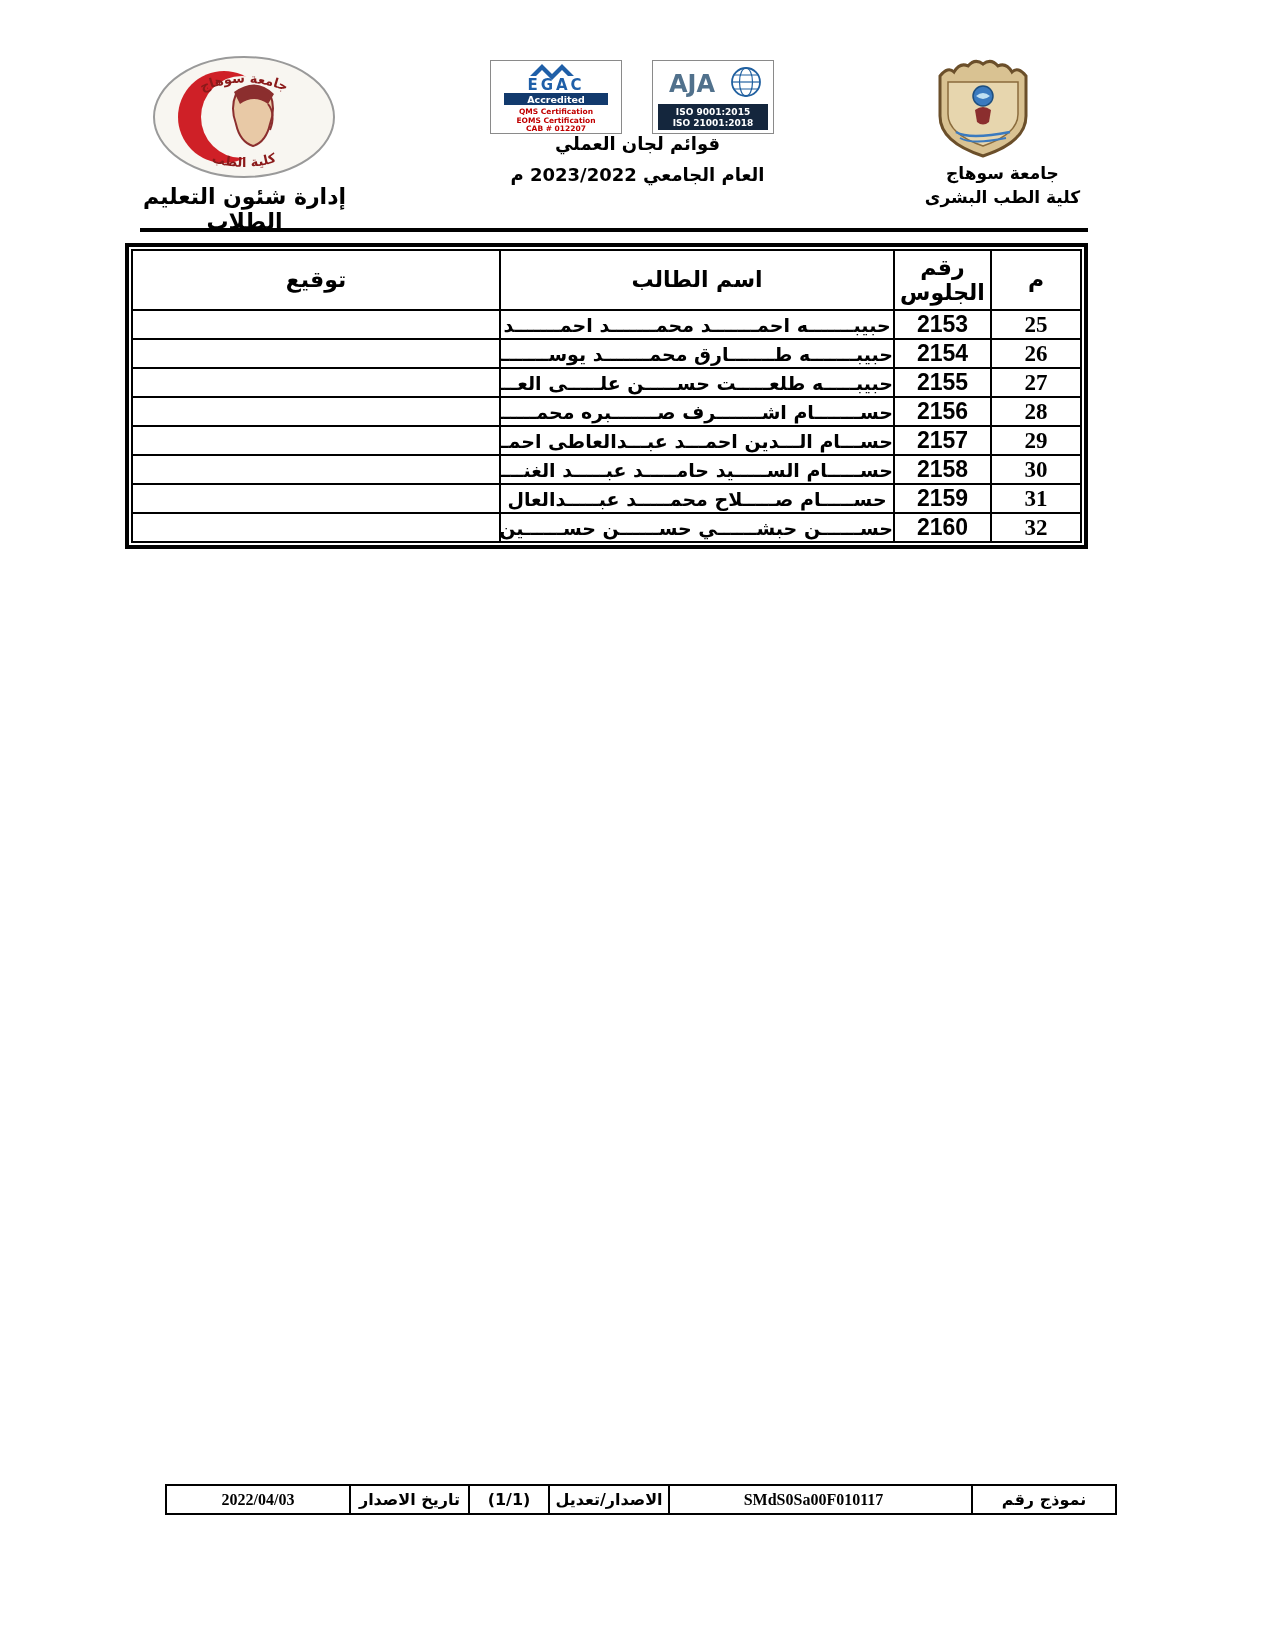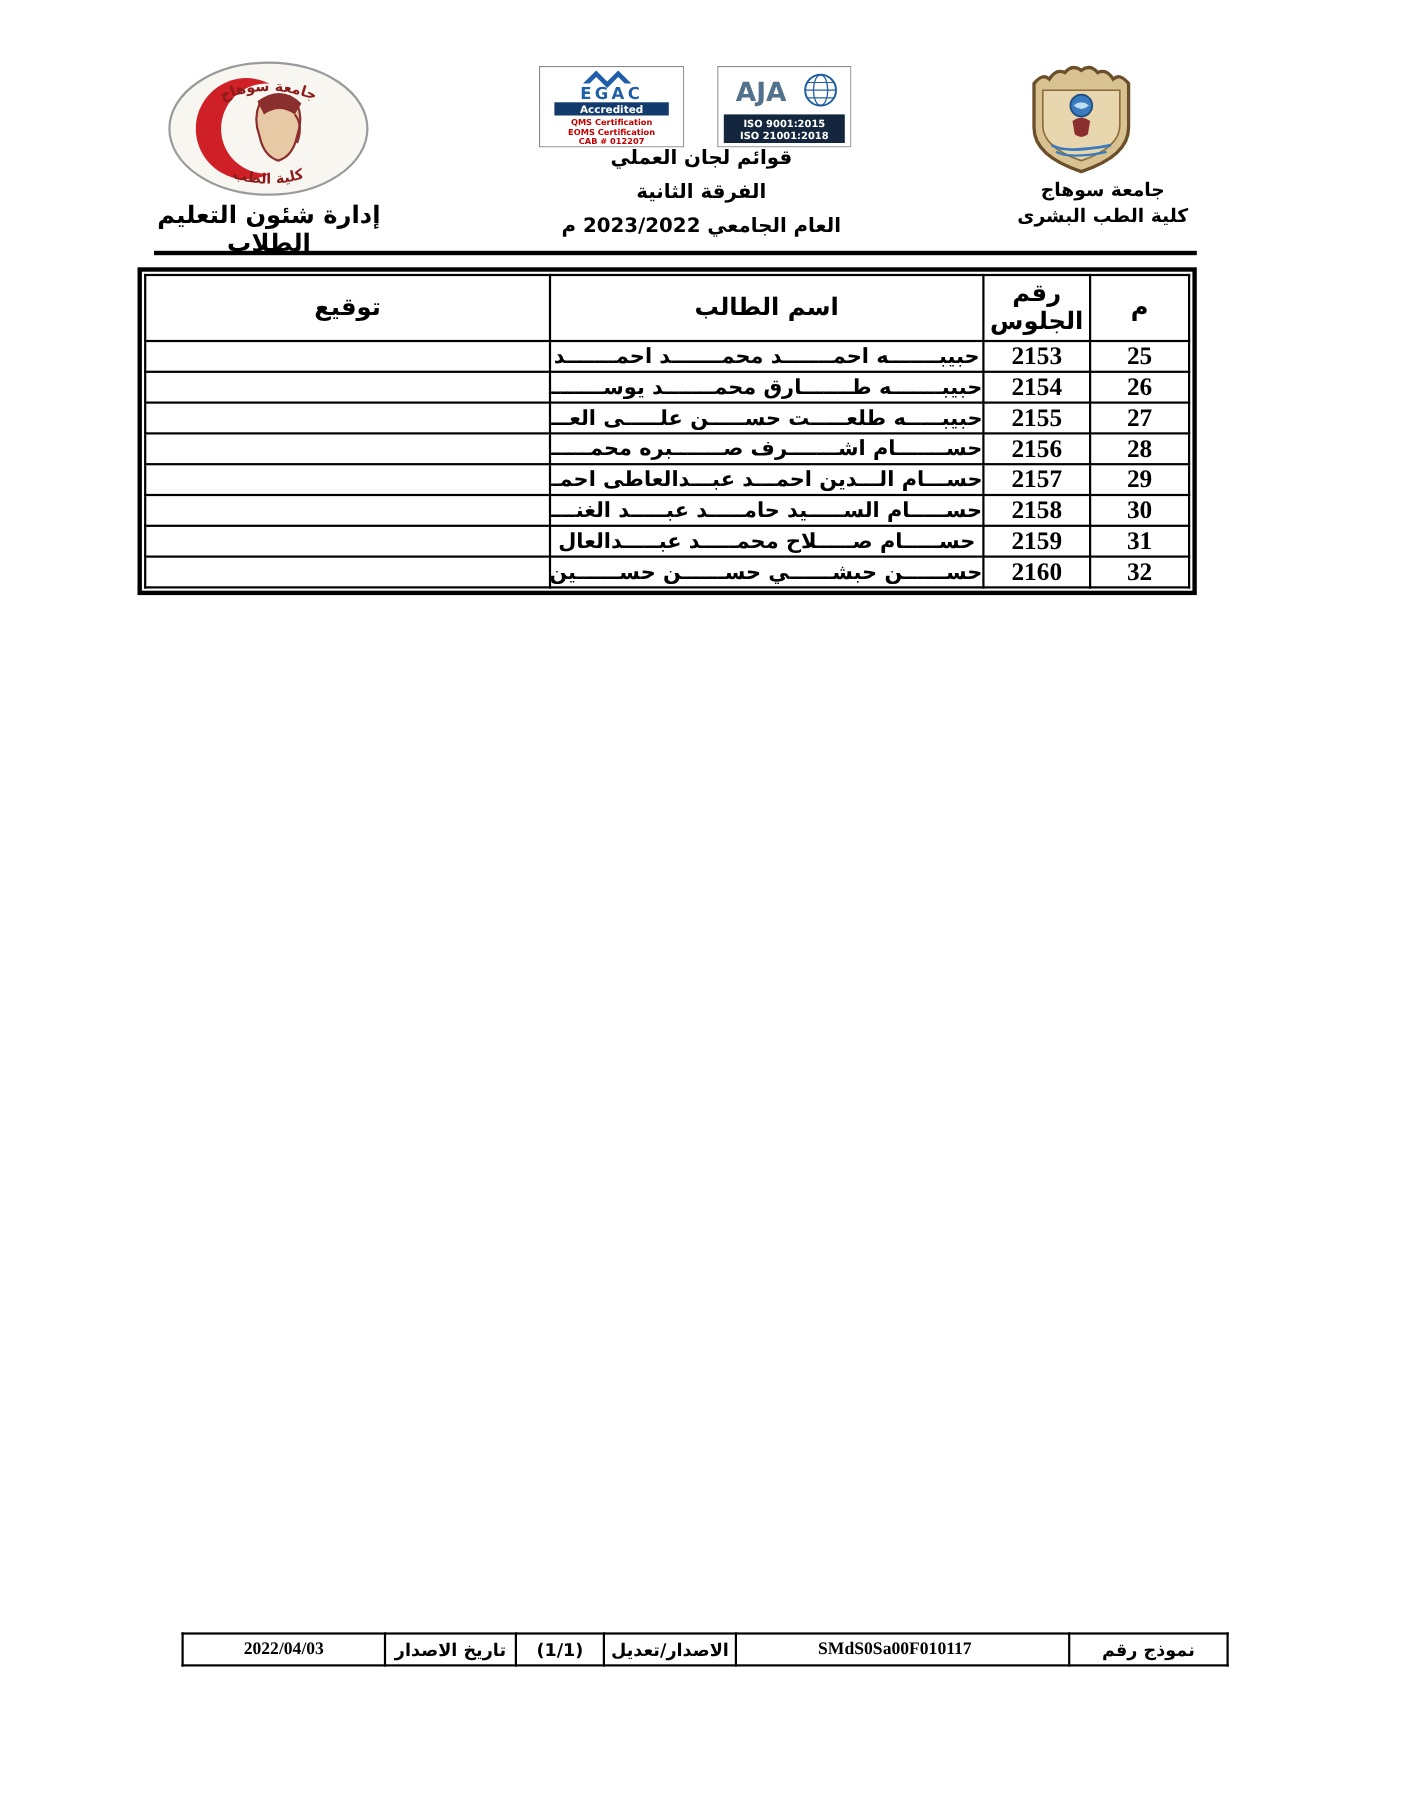--- a/index.html
+++ b/index.html
@@ -37,21 +37,21 @@
   table.students {
     width:100%; border-collapse:collapse; direction:rtl; table-layout:fixed;
   }
   table.students th, table.students td { border:2px solid #000; }
   table.students th {
     font-weight:700; font-size:22px; text-align:center; height:60px;
     line-height:1.15; background:#fff;
   }
   td.c-num  { width:88px;  text-align:center; font-family:"Liberation Serif","DejaVu Serif",serif;
               font-weight:700; font-size:23px; height:26px; }
-  td.c-seat { width:95px;  text-align:center; font-family:Liberation Serif, serif;
+  td.c-seat { width:95px;  text-align:center; font-family:Liberation Sans, sans-serif;
               font-weight:700; font-size:23px; }
   td.c-name { width:392px; text-align:center; font-weight:700; font-size:19px;
               white-space:nowrap; overflow:hidden; }
   td.c-sign { }
   col.col-num{width:90px} col.col-seat{width:97px} col.col-name{width:394px}
 
   
   .footer-wrap { left:165px; top:1484px; width:910px; }
   table.doc-footer { width:100%; border-collapse:collapse; direction:rtl; table-layout:fixed; }
   table.doc-footer td {
@@ -116,21 +116,20 @@
     <line x1="82" y1="15" x2="106" y2="15" stroke="#2060a0" stroke-width="1"></line>
     <line x1="82" y1="29" x2="106" y2="29" stroke="#2060a0" stroke-width="1"></line>
     <rect x="6" y="44" width="110" height="26" fill="#14263d"></rect>
     <text x="61" y="55" text-anchor="middle" font-size="9" font-weight="bold" fill="#fff">ISO 9001:2015</text>
     <text x="61" y="66" text-anchor="middle" font-size="9" font-weight="bold" fill="#fff">ISO 21001:2018</text>
   </svg>
 </div>
 
 <div class="abs titles">
   <div class="t-line">قوائم لجان العملي</div>
-  <div class="t-line">الفرقة الثانية</div>
   <div class="t-line">العام الجامعي 2023/2022 م</div>
 </div>
 
 <div class="abs shield-logo">
   <svg width="114" height="102" viewBox="0 0 114 102">
     <path d="M14 18 q8 -10 14 -4 q6 -10 14 -6 q7 -8 15 -2 q8 -6 15 2 q8 -4 14 6 q6 -6 14 4 l0 40 q0 26 -43 40 q-43 -14 -43 -40 z" fill="#d9c292" stroke="#6b4f2a" stroke-width="3"></path>
     <path d="M22 24 h70 v32 q0 20 -35 32 q-35 -12 -35 -32 z" fill="#e7d6ae" stroke="#8a6b3c" stroke-width="1.5"></path>
     <circle cx="57" cy="38" r="10" fill="#3a7abf" stroke="#1d4e7e" stroke-width="1.5"></circle>
     <path d="M50 38 q7 -6 14 0 q-7 6 -14 0 z" fill="#bfe0f2"></path>
     <path d="M49 52 q8 -6 16 0 l-2 12 q-6 5 -12 0 z" fill="#8b2e2e"></path>

